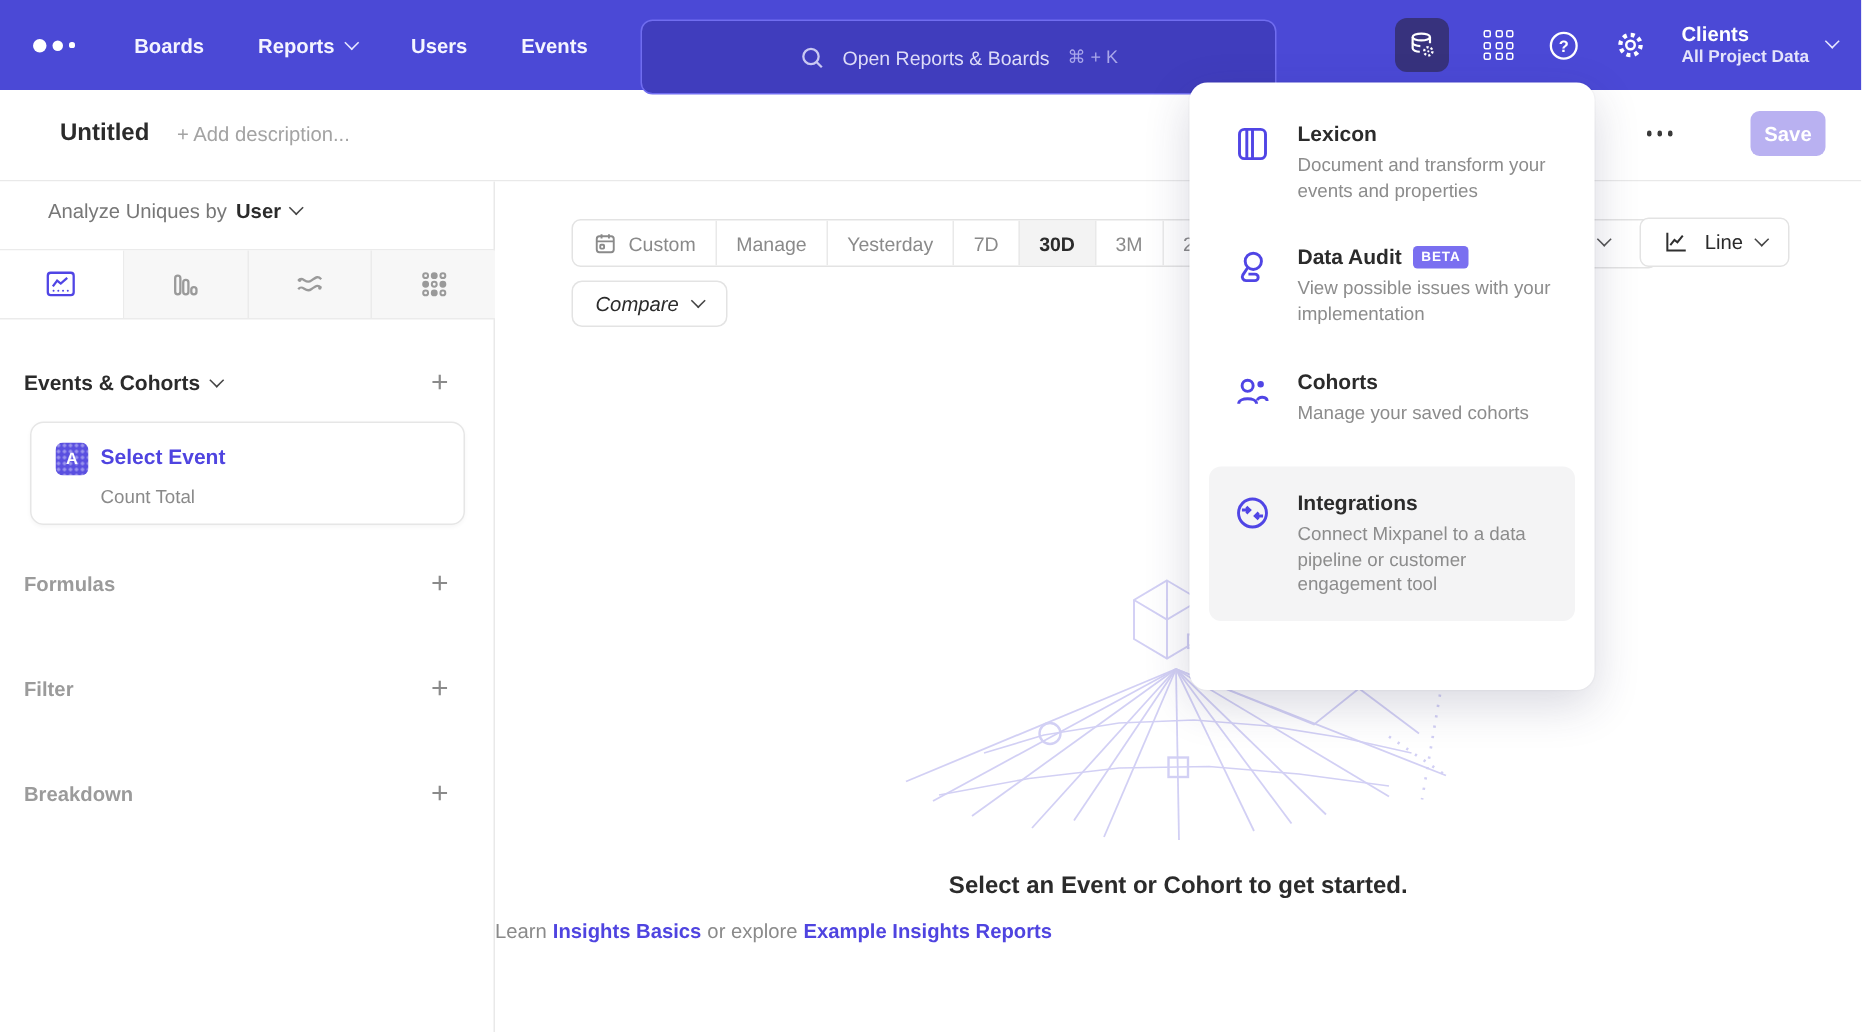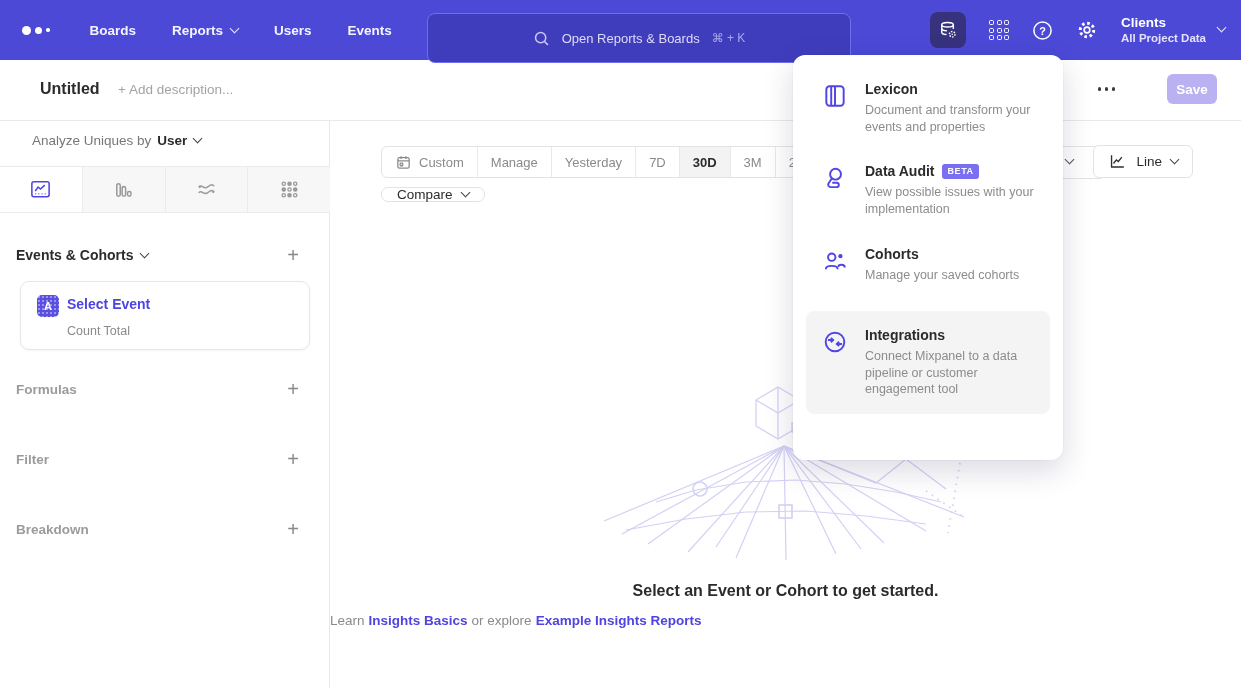--- a/index.html
+++ b/index.html
@@ -56,21 +56,21 @@
   .abadge { position:absolute; left:16px; top:13px; width:22px; height:22px; border-radius:5px; background:#5a4fe0; color:#fff; font-size:11px; font-weight:700; display:flex; align-items:center; justify-content:center; background-image:radial-gradient(rgba(255,255,255,.4) 1px, transparent 1.2px); background-size:4px 4px; }
   .ectitle { position:absolute; left:46px; top:14px; font-size:14px; font-weight:700; color:#4f44e0; }
   .ecsub { position:absolute; left:46px; top:42px; font-size:12.5px; color:#8a8a8a; }
 
   
   .main { position:absolute; left:330px; top:121px; right:0; bottom:0; background:#fff; }
   .segctl { position:absolute; left:51px; top:25px; height:32px; display:inline-flex; align-items:stretch; border:1px solid #e3e3e3; border-radius:6px; overflow:hidden; background:#fff; }
   .seg { display:flex; align-items:center; gap:7px; padding:0 13px; font-size:13px; color:#8a8a8a; border-left:1px solid #e9e9e9; cursor:pointer; white-space:nowrap; }
   .seg:first-child { border-left:none; }
   .seg.sel { background:#f3f3f3; color:#2b2b2b; font-weight:700; }
-  .comparebtn { position:absolute; left:51px; top:66px; height:15px; display:inline-flex; align-items:center; gap:9px; padding:0 15px; border:1px solid #e3e3e3; border-radius:7px; font-size:13.5px; color:#2b2b2b; background:#fff; cursor:pointer; }
+  .comparebtn { position:absolute; left:51px; top:66px; height:31px; display:inline-flex; align-items:center; gap:9px; padding:0 15px; border:1px solid #e3e3e3; border-radius:7px; font-size:13.5px; color:#2b2b2b; background:#fff; cursor:pointer;font-style:italic; }
   .ghostdd { position:absolute; left:650px; top:25px; width:125px; height:33px; border:1px solid #e3e3e3; border-radius:6px; background:#fff; cursor:pointer; z-index:5; }
   .ghostdd .chev { position:absolute; right:31px; top:13px; color:#555; }
   .linebtn { position:absolute; right:48px; top:24px; height:33px; display:inline-flex; align-items:center; gap:9px; padding:0 14px; border:1px solid #e3e3e3; border-radius:6px; font-size:13.5px; color:#2b2b2b; background:#fff; cursor:pointer; z-index:5; }
   .illus { position:absolute; left:50%; top:250px; transform:translateX(-50%); }
   .emptyhead { position:absolute; left:0; width:100%; top:461px; text-align:center; font-size:16px; font-weight:700; color:#2b2b2b; }
   .emptylinks { position:absolute; left:0; width:100%; top:492px; display:flex; gap:4px; font-size:13.5px; color:#8a8a8a; }
   .emptylinks a { color:#4f44e0; font-weight:700; text-decoration:none; cursor:pointer; }
 
   
   .panel { position:absolute; left:793px; top:55px; width:270px; height:405px; background:#fff; border-radius:12px; box-shadow:0 10px 30px rgba(45,45,90,.18), 0 0 0 1px rgba(0,0,0,.02); z-index:40; padding:26px 13px 18px; }

